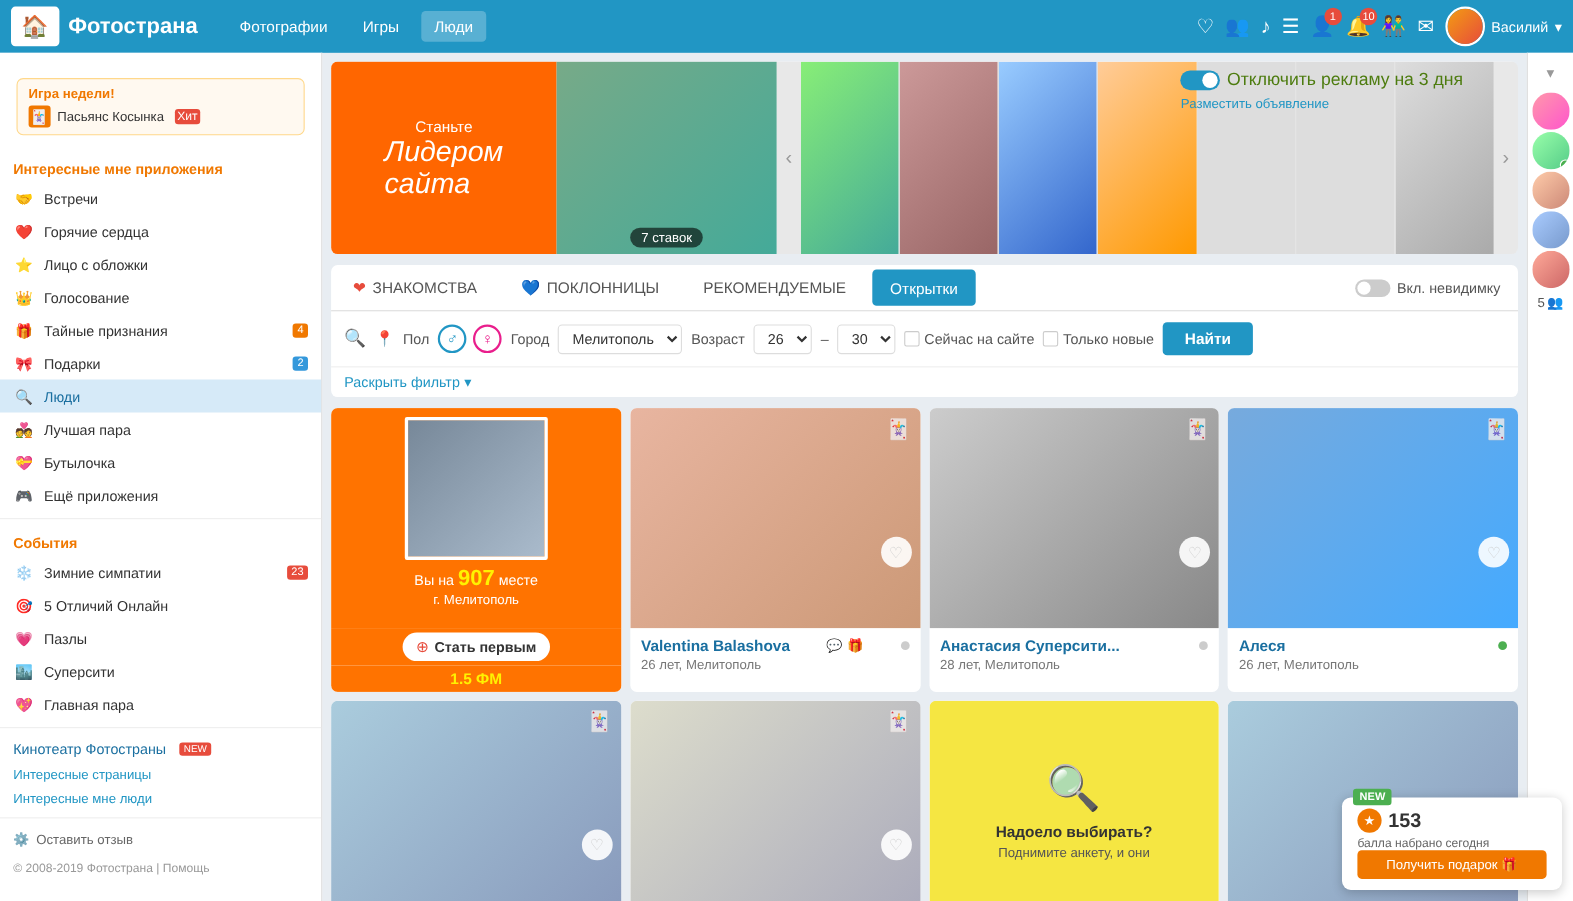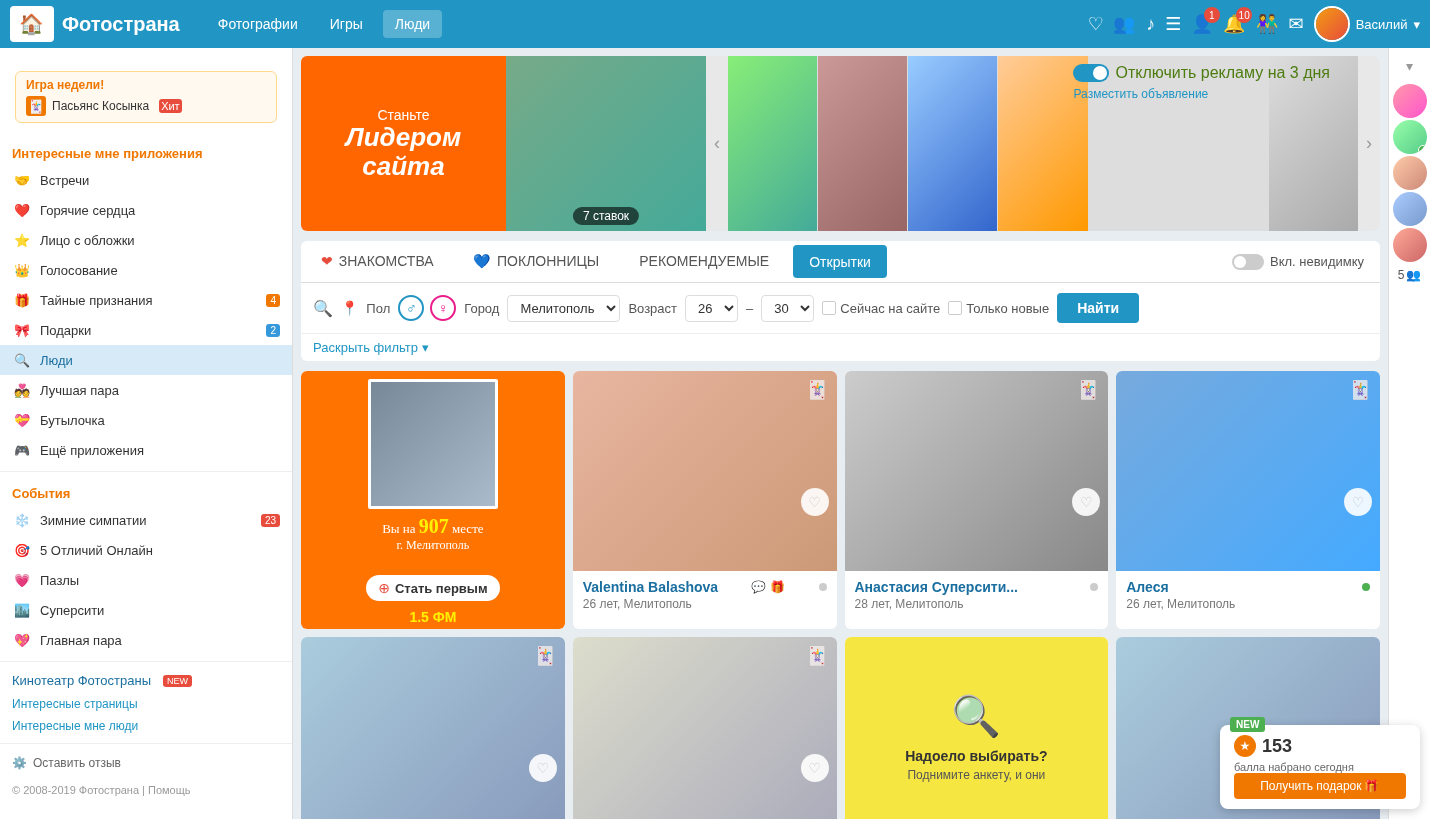--- a/index.html
+++ b/index.html
@@ -258,21 +258,21 @@
     </div>
 
     <div class="sidebar-footer">© 2008-2019 Фотострана | Помощь</div>
   </div>
 
   <div class="main">
 
     <div class="banner">
       <div class="banner-leader">
         <div style="font-size:14px">Станьте</div>
-        <div style="font-size:26px;font-weight:bold;font-style:italic;line-height:1.1;text-align:center">
+        <div style="font-size:26px;font-weight:normal;font-style:italic;line-height:1.1;">
           <div>Лидером</div>
           <div>сайта</div>
         </div>
       </div>
       <div class="banner-person">
         <div style="width:100%;height:175px;background:linear-gradient(135deg,#7a8,#4a9);position:relative;">
           <div class="banner-bids">7 ставок</div>
         </div>
       </div>
       <div class="banner-nav">‹</div>
@@ -372,21 +372,21 @@
       </div>
     </div>
 
     <div class="cards-grid">
 
       <div class="profile-card">
         <div style="background:#ff7300;height:200px;position:relative;display:flex;flex-direction:column;align-items:center;justify-content:flex-start;padding-top:8px;">
           <div style="width:130px;height:130px;background:linear-gradient(135deg,#789,#abc);border:3px solid white;overflow:hidden;border-radius:2px;">
             
           </div>
-          <div style="color:white;text-align:center;padding:6px;font-family:Liberation Serif, serif;">
+          <div style="color:white;text-align:center;padding:6px;">
             <div style="font-size:13px;">
               <span>Вы на</span> <strong style="font-size:20px;color:#fff200;">907</strong> <span>месте</span>
             </div>
             <div style="font-size:12px;">г. Мелитополь</div>
           </div>
         </div>
         <div style="background:#ff7300;padding:4px 8px;text-align:center;">
           <div style="background:white;border-radius:20px;padding:5px 12px;display:inline-flex;align-items:center;gap:5px;cursor:pointer;">
             <span style="color:#e74c3c;font-size:14px">⊕</span>
             <span style="color:#333;font-weight:bold;font-size:13px">Стать первым</span>

